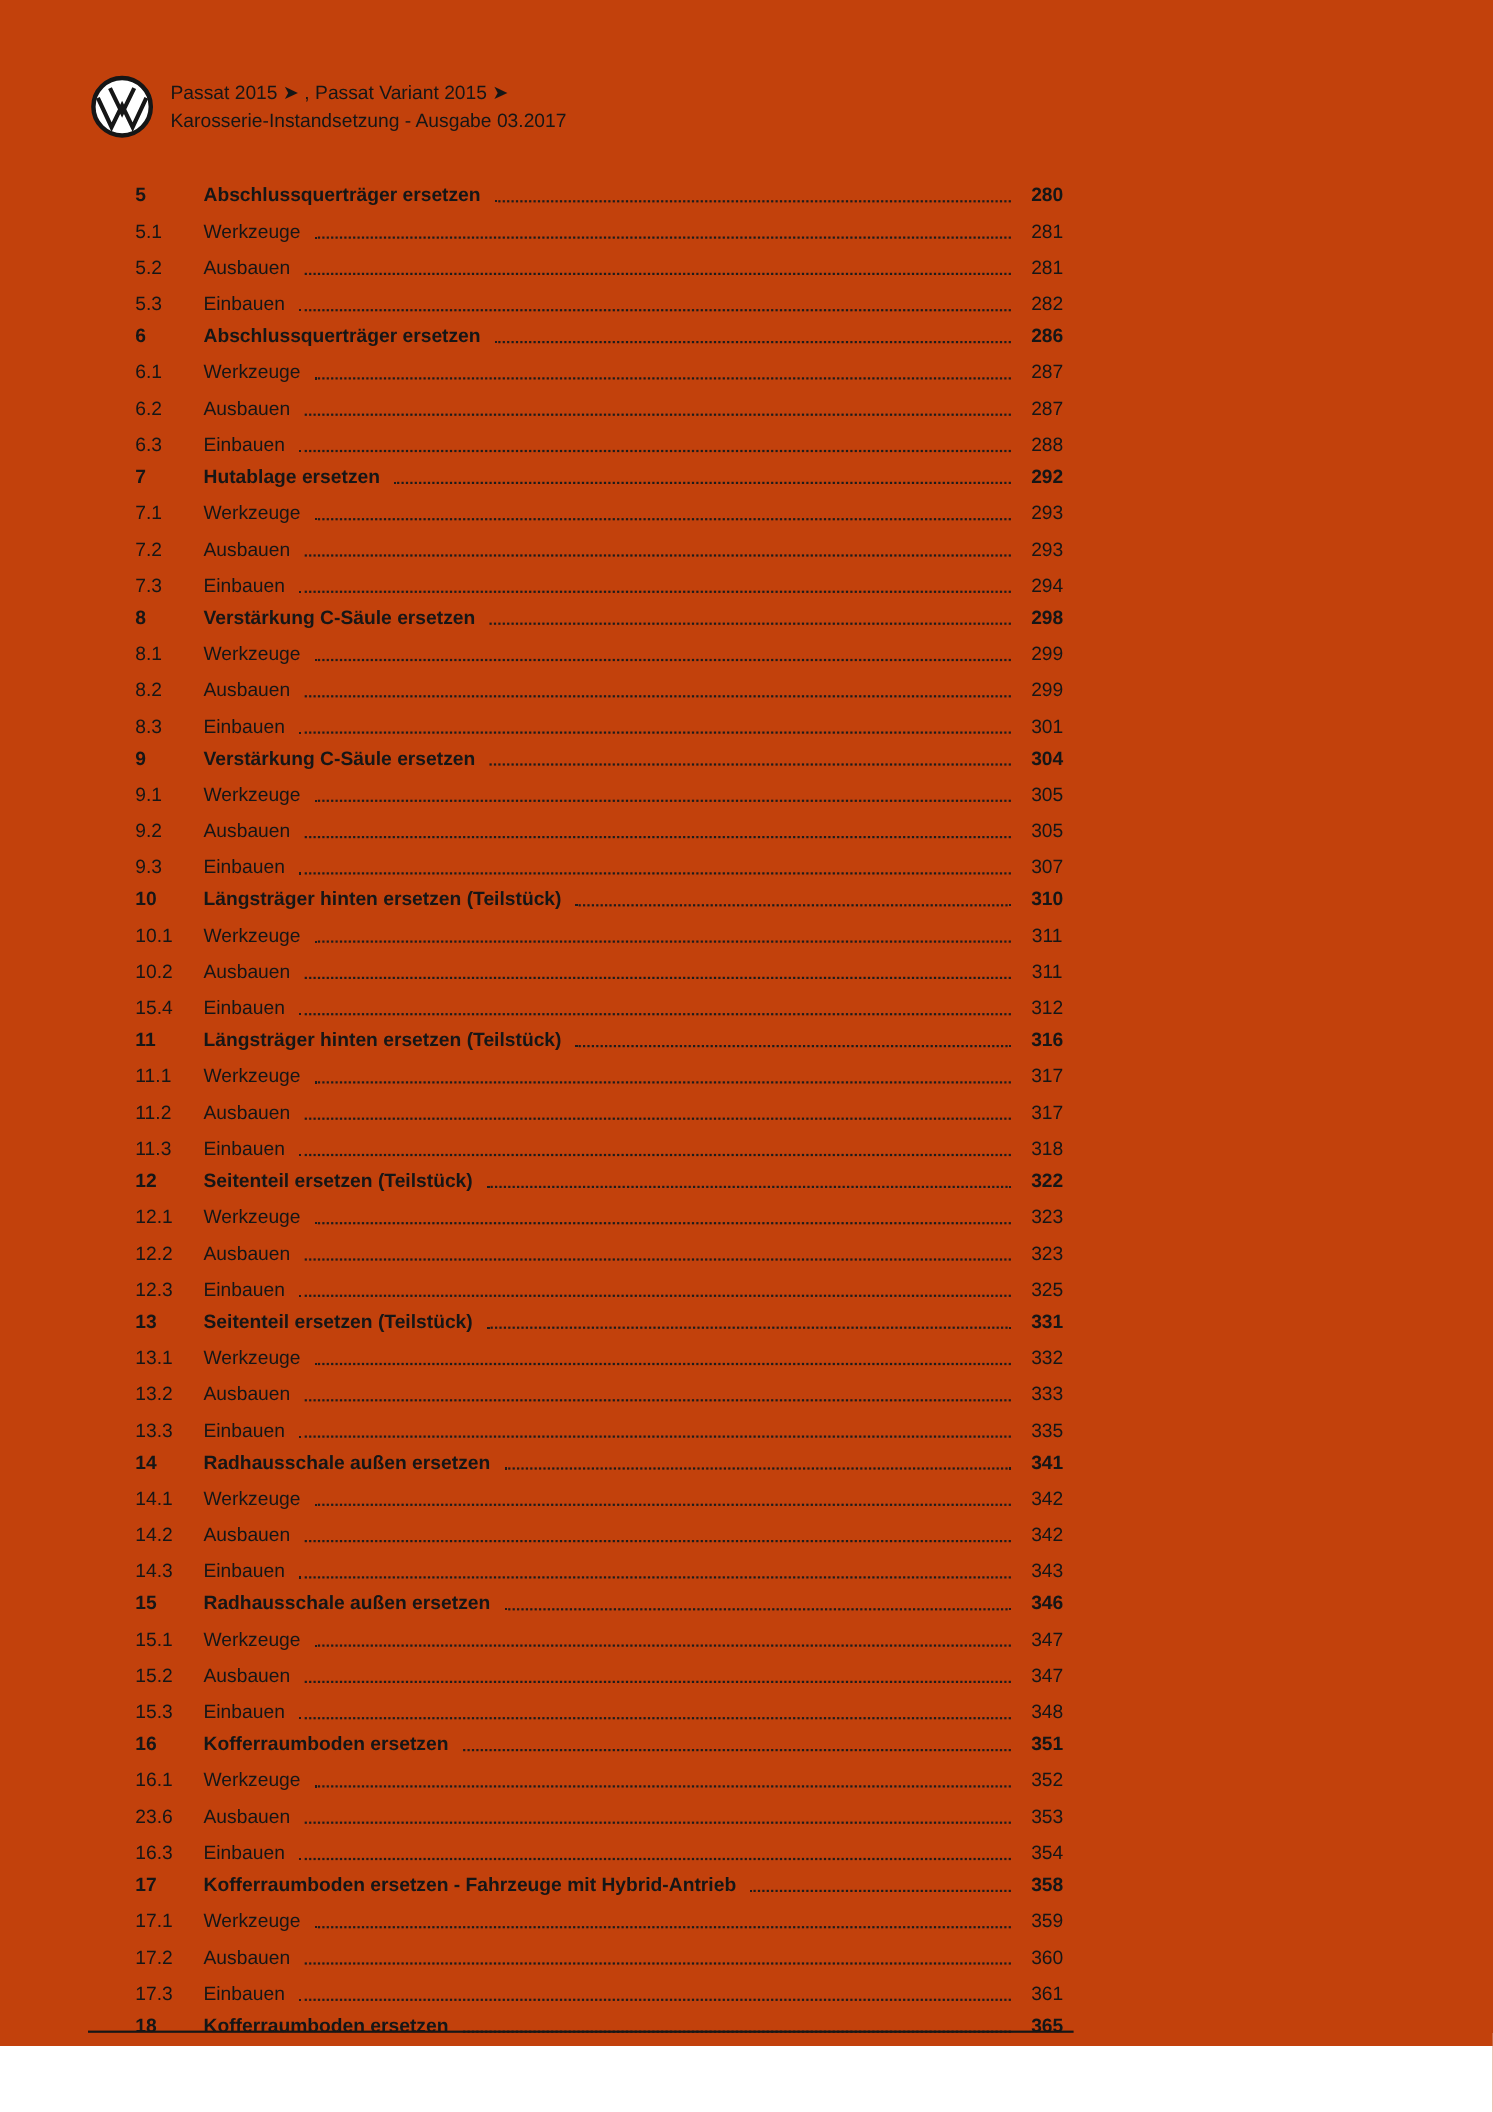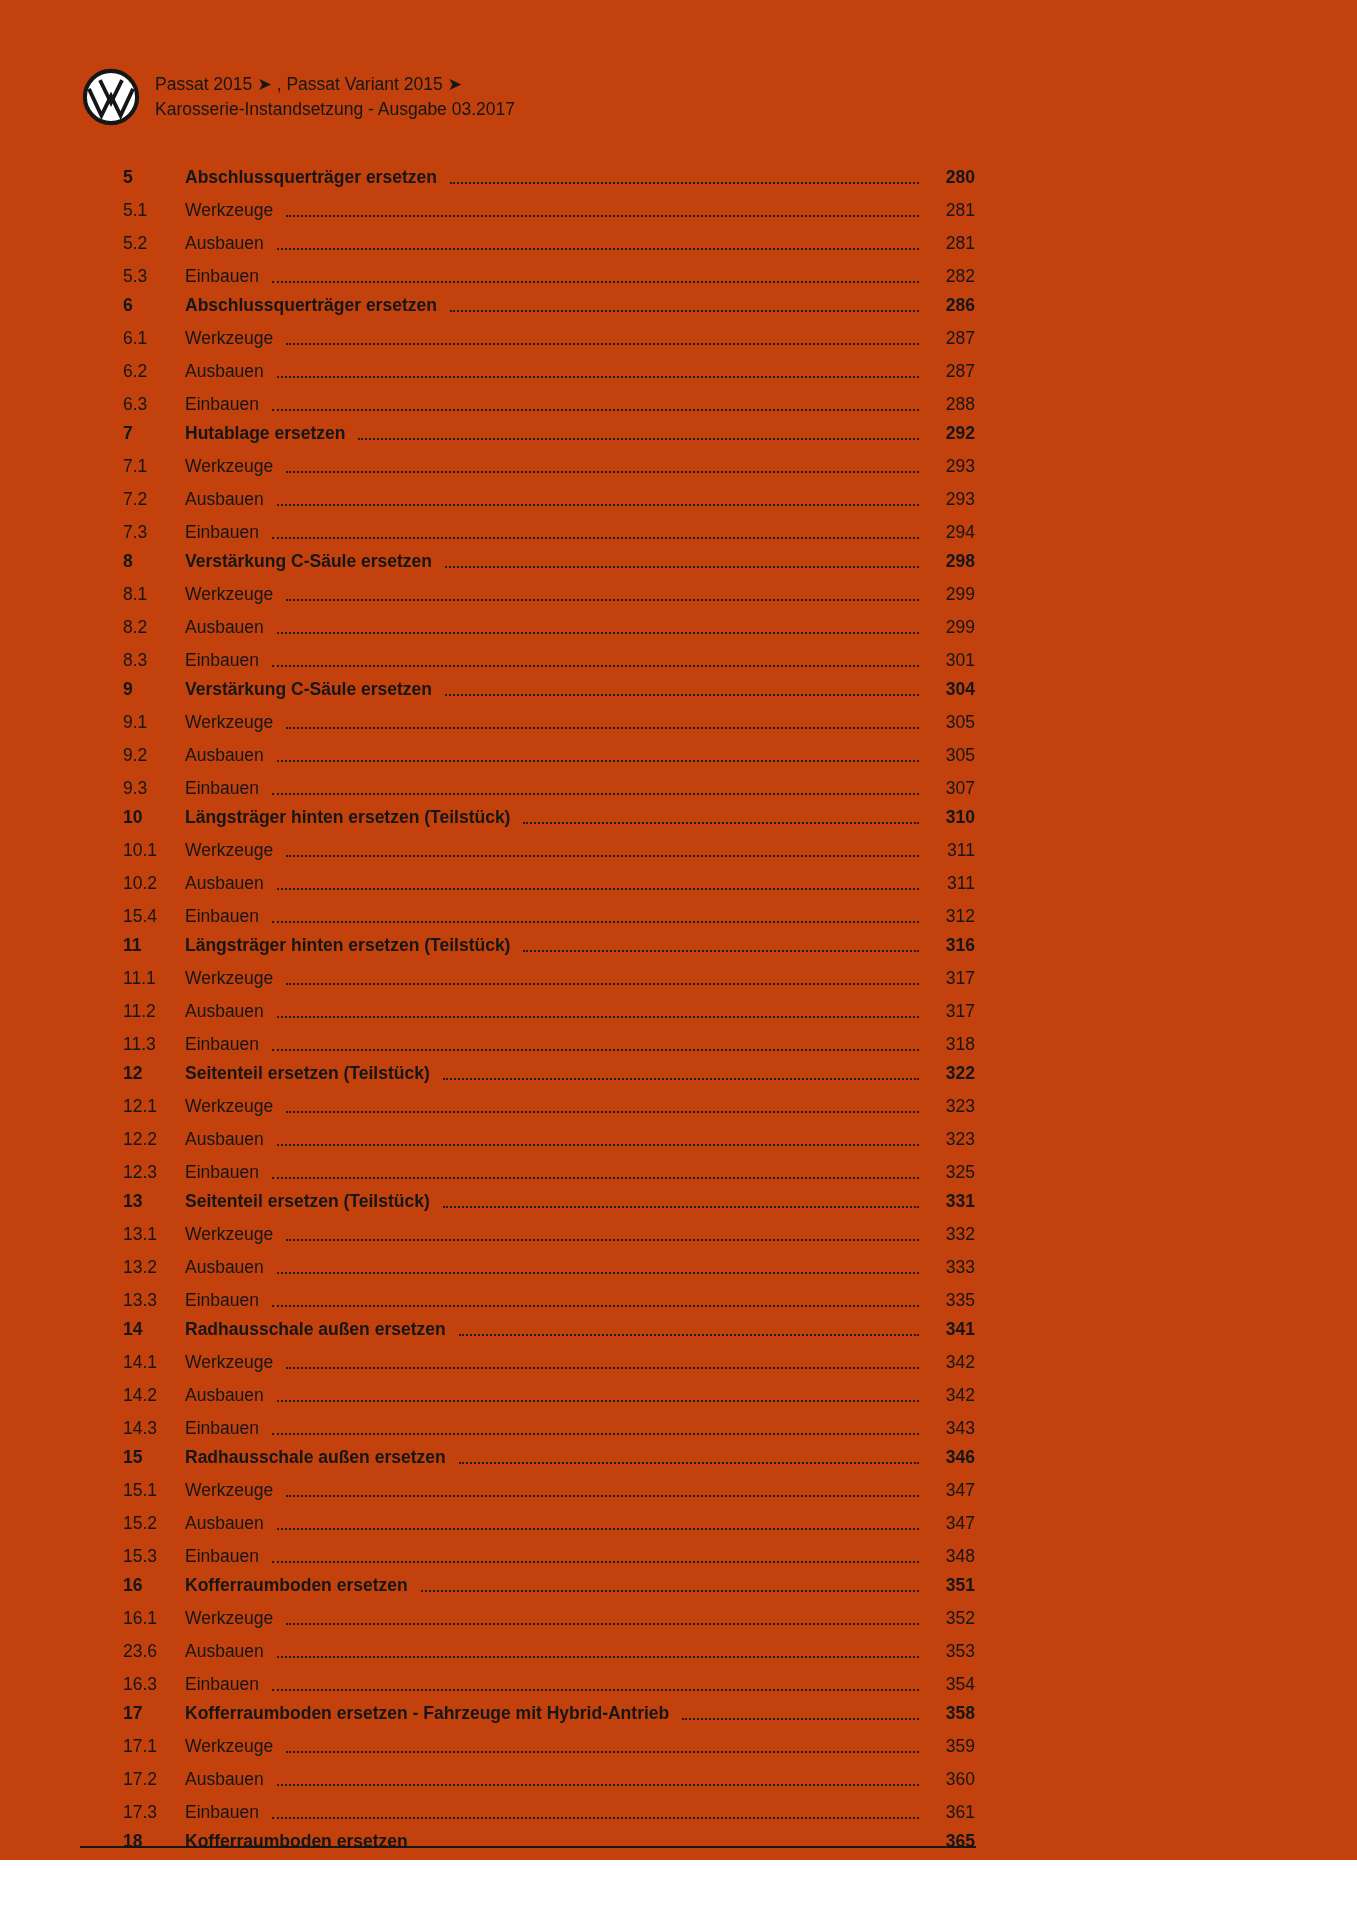--- a/index.html
+++ b/index.html
@@ -66,21 +66,21 @@
   .toc-dots {
     flex: 1 1 auto;
     min-width: 18px;
     border-bottom: 2.6px dotted #1c1c1c;
     margin: 0 10px 5px 13px;
     font-weight: 400;
   }
   .toc-page {
     flex: none;
     width: 46px;
-    text-align: right;
+    text-align: center;
   }
 
   
   .footer-rule {
     position: absolute;
     left: 80px;
     top: 1846px;
     width: 896px;
     border-top: 2.5px solid #161616;
   }

